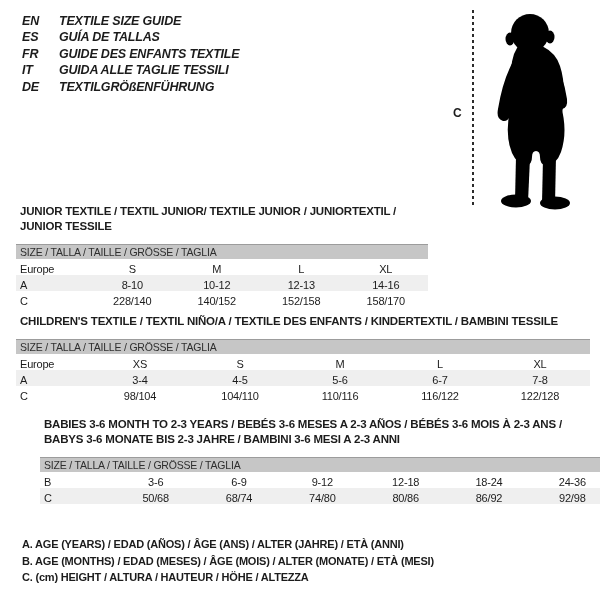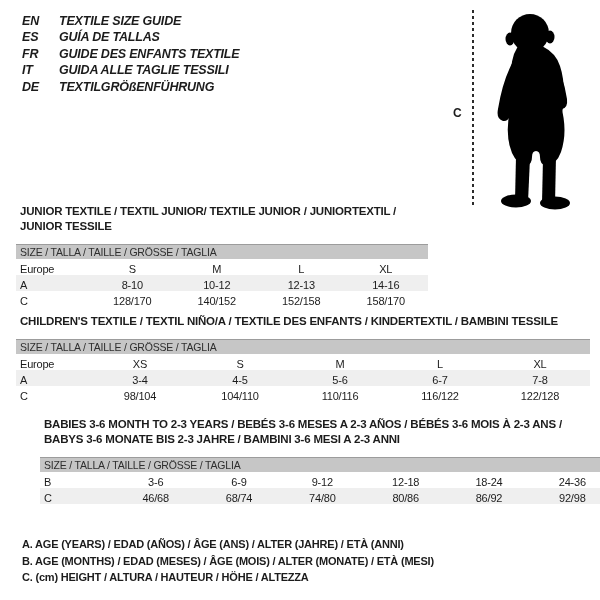--- a/index.html
+++ b/index.html
@@ -107,21 +107,21 @@
   <div class="t-row shaded">
     <span class="t-label">A</span>
   <span class="t-cell">8-10</span>
             <span class="t-cell">10-12</span>
             <span class="t-cell">12-13</span>
             <span class="t-cell">14-16</span>
           </div>
 
   <div class="t-row">
     <span class="t-label">C</span>
-  <span class="t-cell">128/170</span>
+  <span class="t-cell">228/140</span>
             <span class="t-cell">140/152</span>
             <span class="t-cell">152/158</span>
             <span class="t-cell">158/170</span>
           </div>
 </div>
   </section>
 
   <section class="table-block pos-1">
     <div class="table-title">
           <div>CHILDREN'S TEXTILE / TEXTIL NIÑO/A / TEXTILE DES ENFANTS / KINDERTEXTIL / BAMBINI TESSILE</div>
@@ -169,21 +169,21 @@
   <span class="t-cell">3-6</span>
             <span class="t-cell">6-9</span>
             <span class="t-cell">9-12</span>
             <span class="t-cell">12-18</span>
             <span class="t-cell">18-24</span>
             <span class="t-cell">24-36</span>
           </div>
 
   <div class="t-row shaded">
     <span class="t-label">C</span>
-  <span class="t-cell">46/68</span>
+  <span class="t-cell">50/68</span>
             <span class="t-cell">68/74</span>
             <span class="t-cell">74/80</span>
             <span class="t-cell">80/86</span>
             <span class="t-cell">86/92</span>
             <span class="t-cell">92/98</span>
           </div>
 </div>
   </section>
 </div>
 

